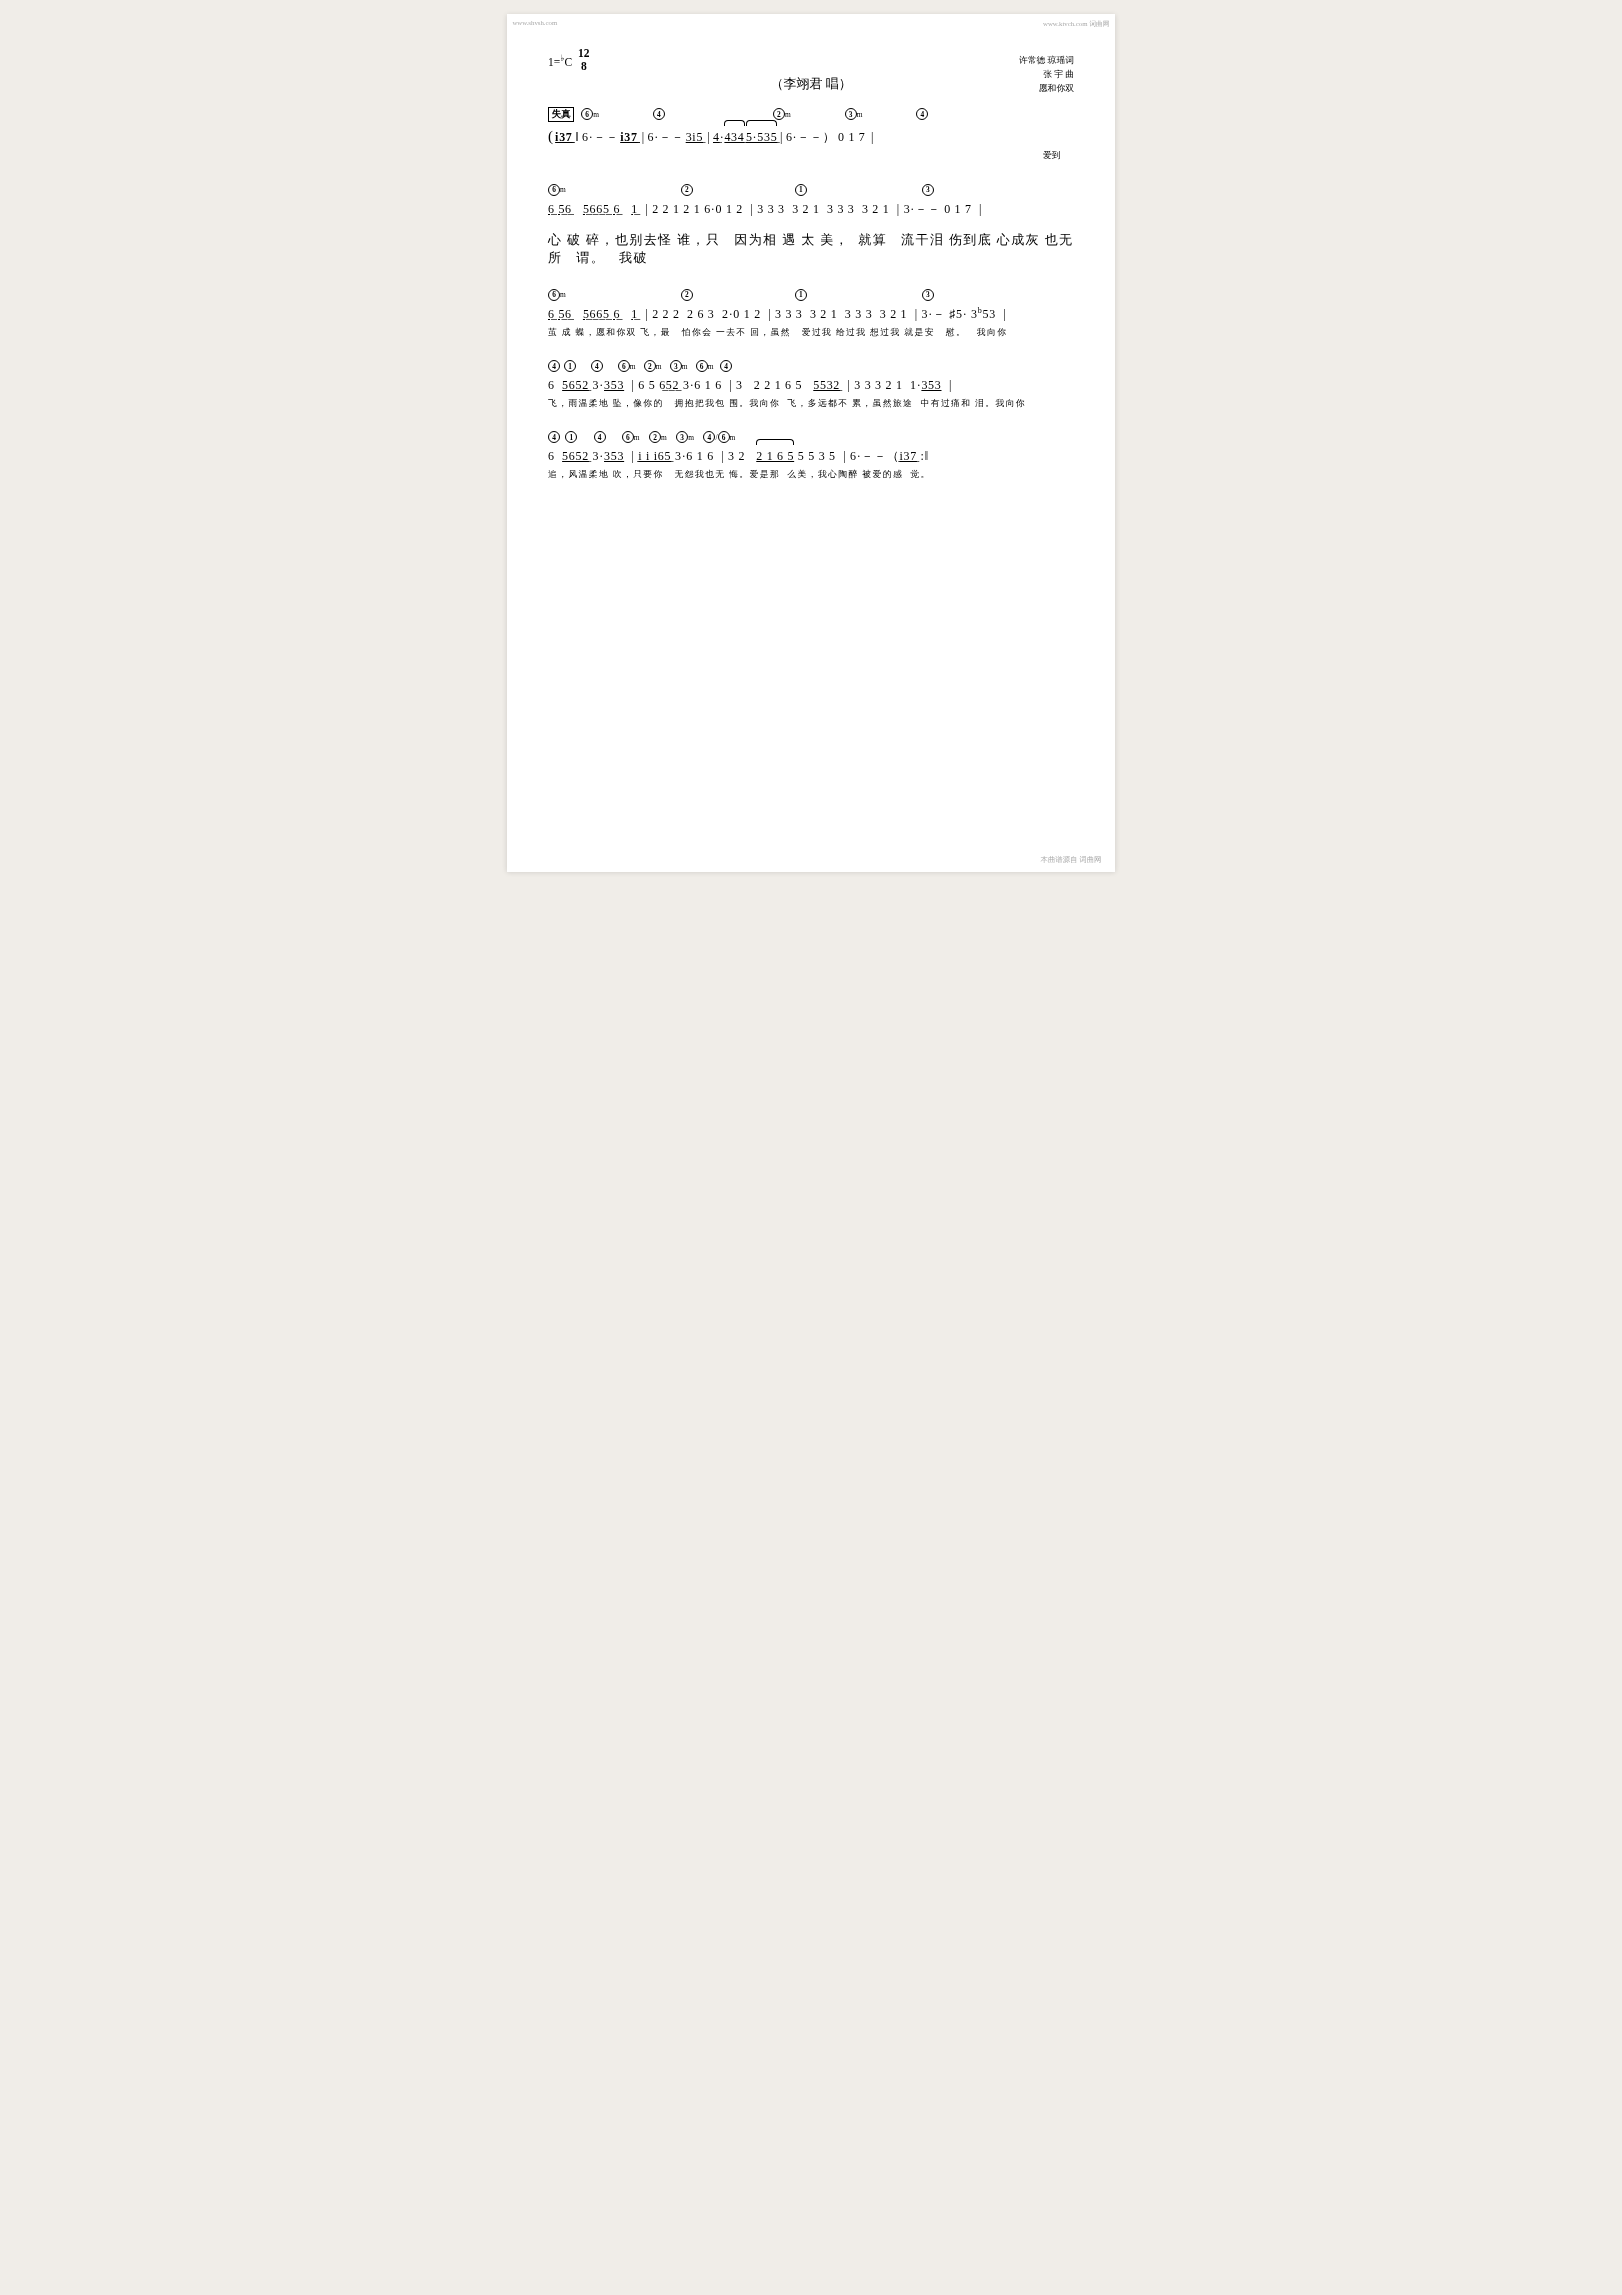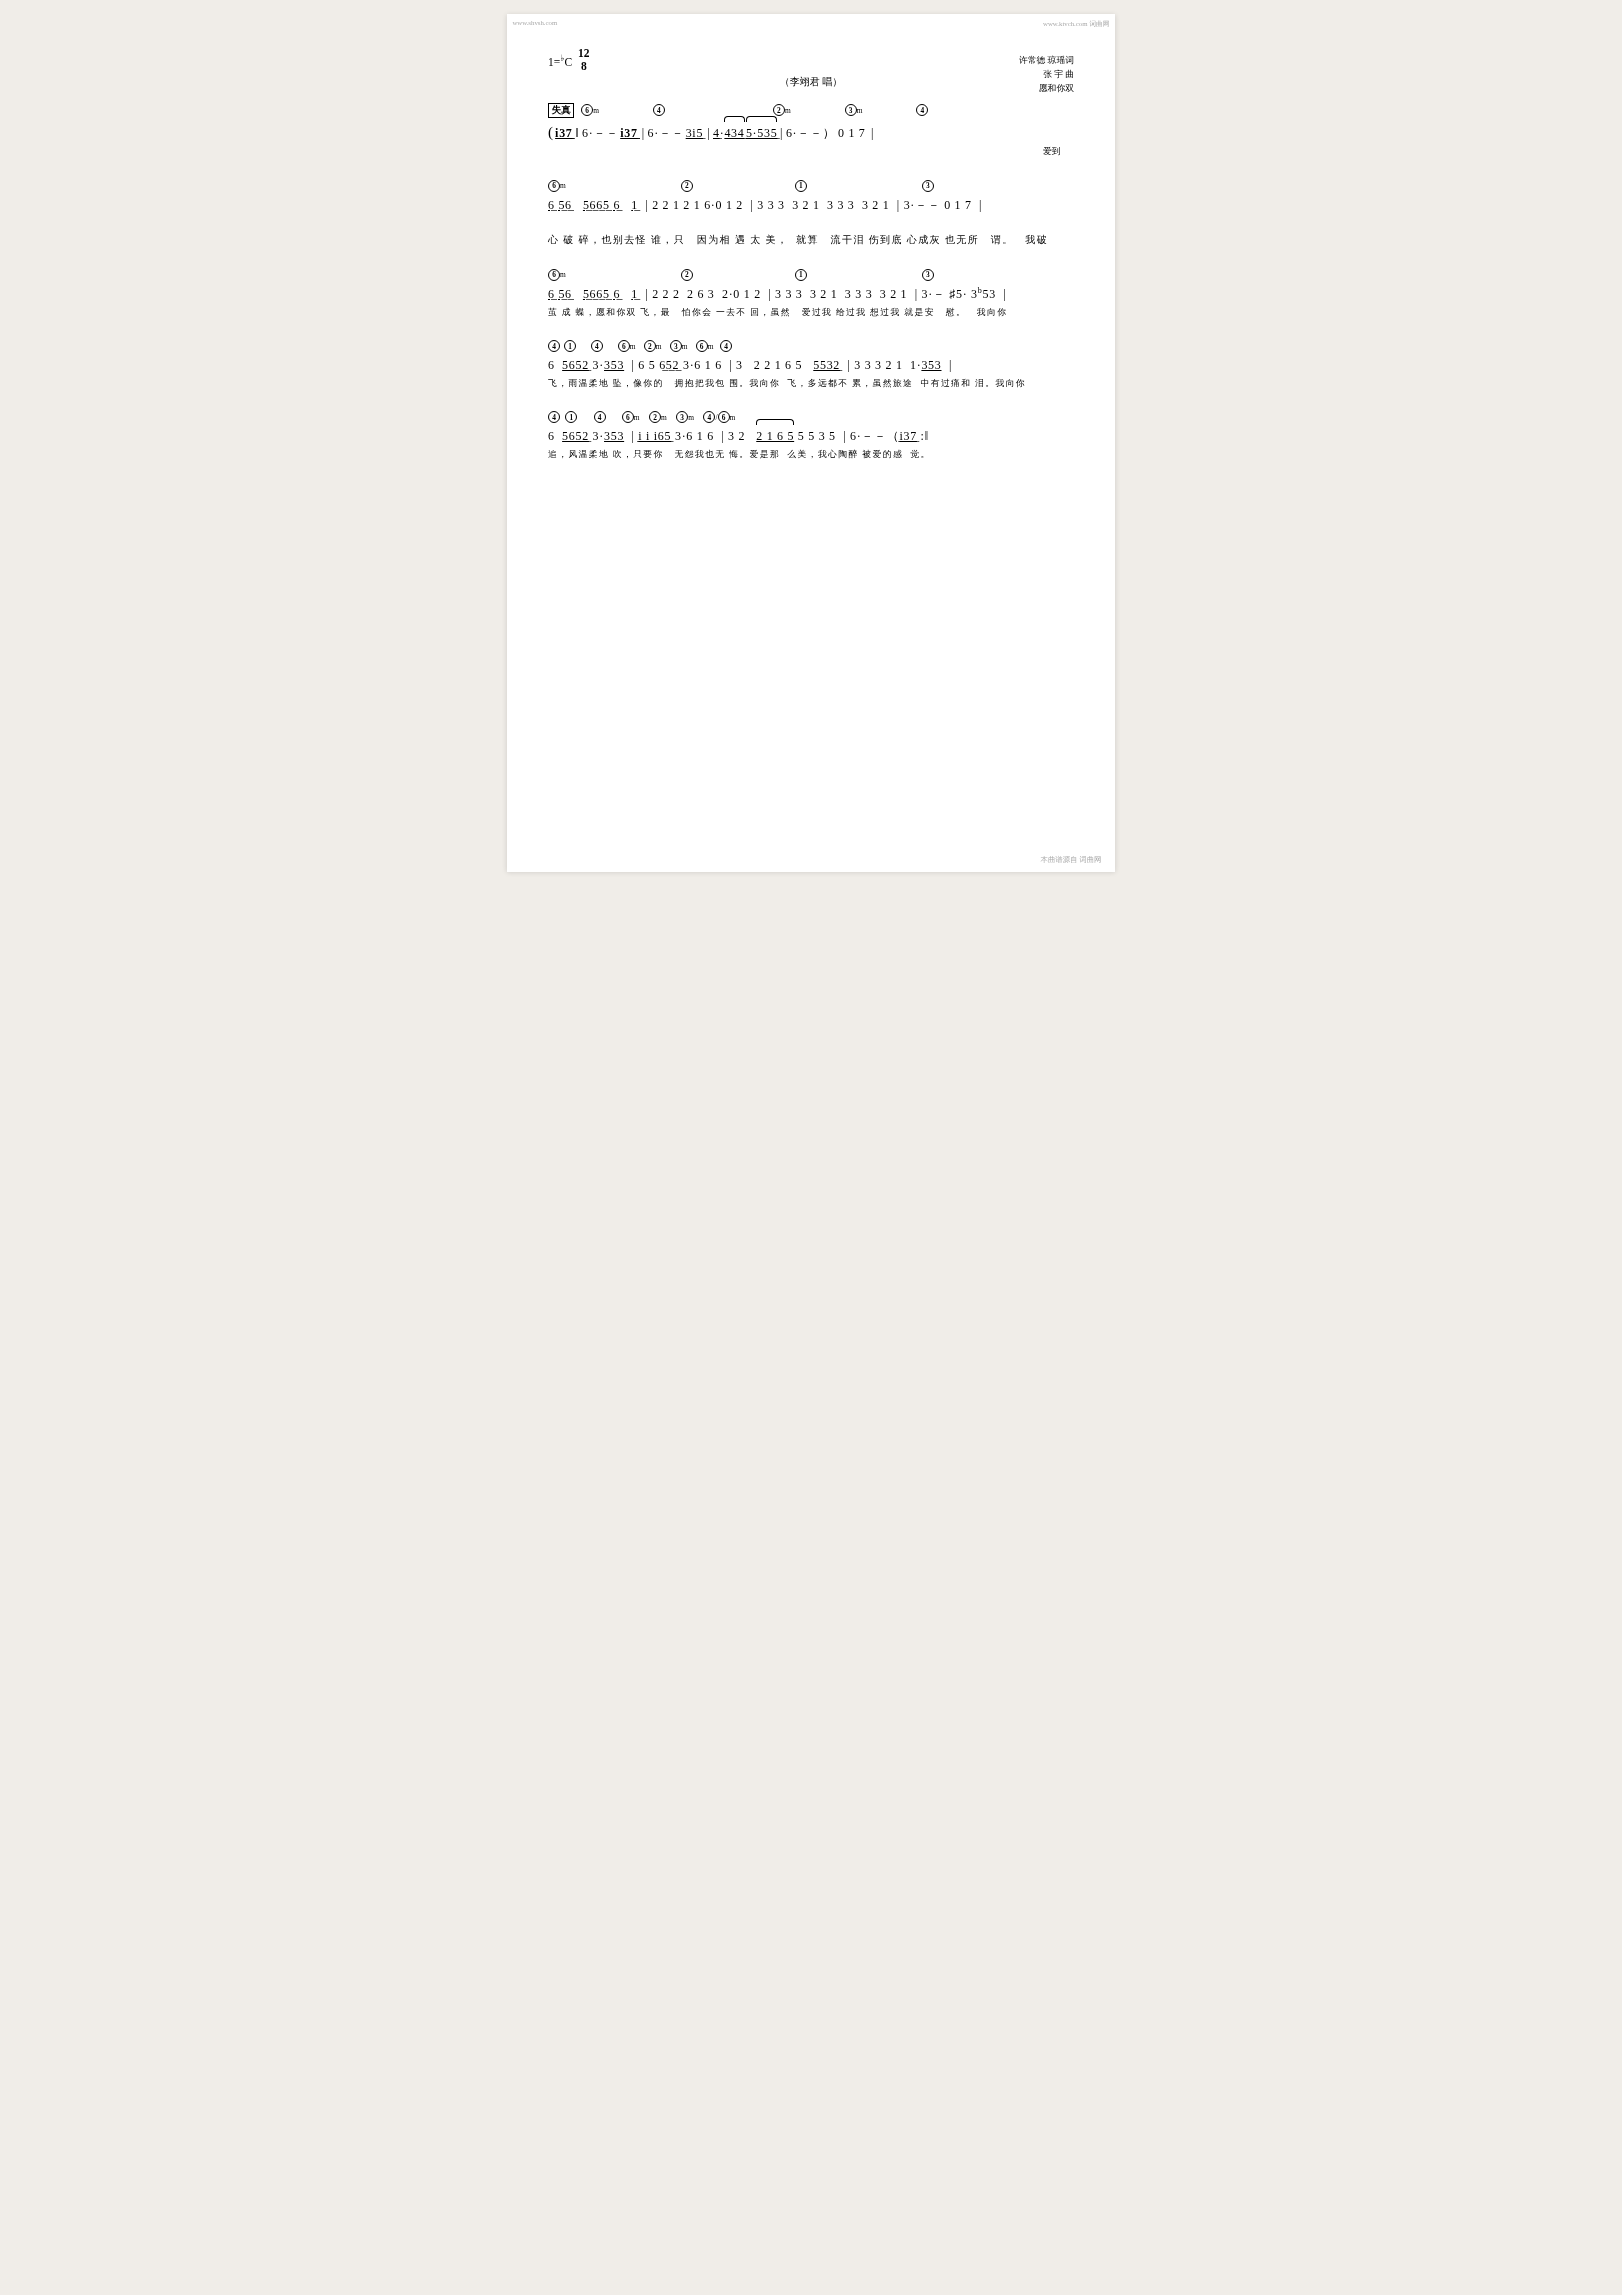--- a/index.html
+++ b/index.html
@@ -50,21 +50,21 @@
     .credits {
       position: absolute;
       right: 41px;
       top: 39px;
       text-align: right;
       font-size: 8.8px;
       line-height: 1.6;
     }
     .performer {
       text-align: center;
-      font-size: 10px;
+      font-size: 13px;
       margin-bottom: 13.5px;
     }
     .section-label {
       font-size: 9.5px;
       font-weight: bold;
       border: 0.7px solid #000;
       padding: 0 2.7px;
       margin-right: 6.8px;
       display: inline-block;
     }
@@ -174,21 +174,21 @@
       &nbsp;
       <span style="text-decoration:underline;">1̲</span>
       &nbsp;|
       2 2 1 2 1 6·0 1 2
       &nbsp;|
       3 3 3 &nbsp;3 2 1 &nbsp;3 3 3 &nbsp;3 2 1
       &nbsp;|
       3·－－ 0 1 7
       &nbsp;|
     </div>
-    <div style="font-size:10px;letter-spacing:1.4px;margin-top:17px;">
+    <div style="font-size:13px;letter-spacing:1.4px;margin-top:11px;">
       心 破 碎，也别去怪 谁，只 &nbsp;&nbsp;因为相 遇 太 美，&nbsp;&nbsp;就算 &nbsp;&nbsp;流干泪 伤到底 心成灰 也无所 &nbsp;&nbsp;谓。 &nbsp;&nbsp;我破
     </div>
   </div>
 
   <div class="music-block">
     <div style="display:flex; align-items:center; font-size:8.8px; margin-bottom:1.4px; min-height:15px;gap:41px;">
       <span style="display:inline-flex;align-items:center;">
           <span style="display:inline-flex;align-items:center;justify-content:center;width:12px;height:12px;border:1px solid #000;border-radius:50%;font-size:7.4px;font-weight:bold;">6</span>
           <span style="font-size:7.4px;">m</span>
         </span>

